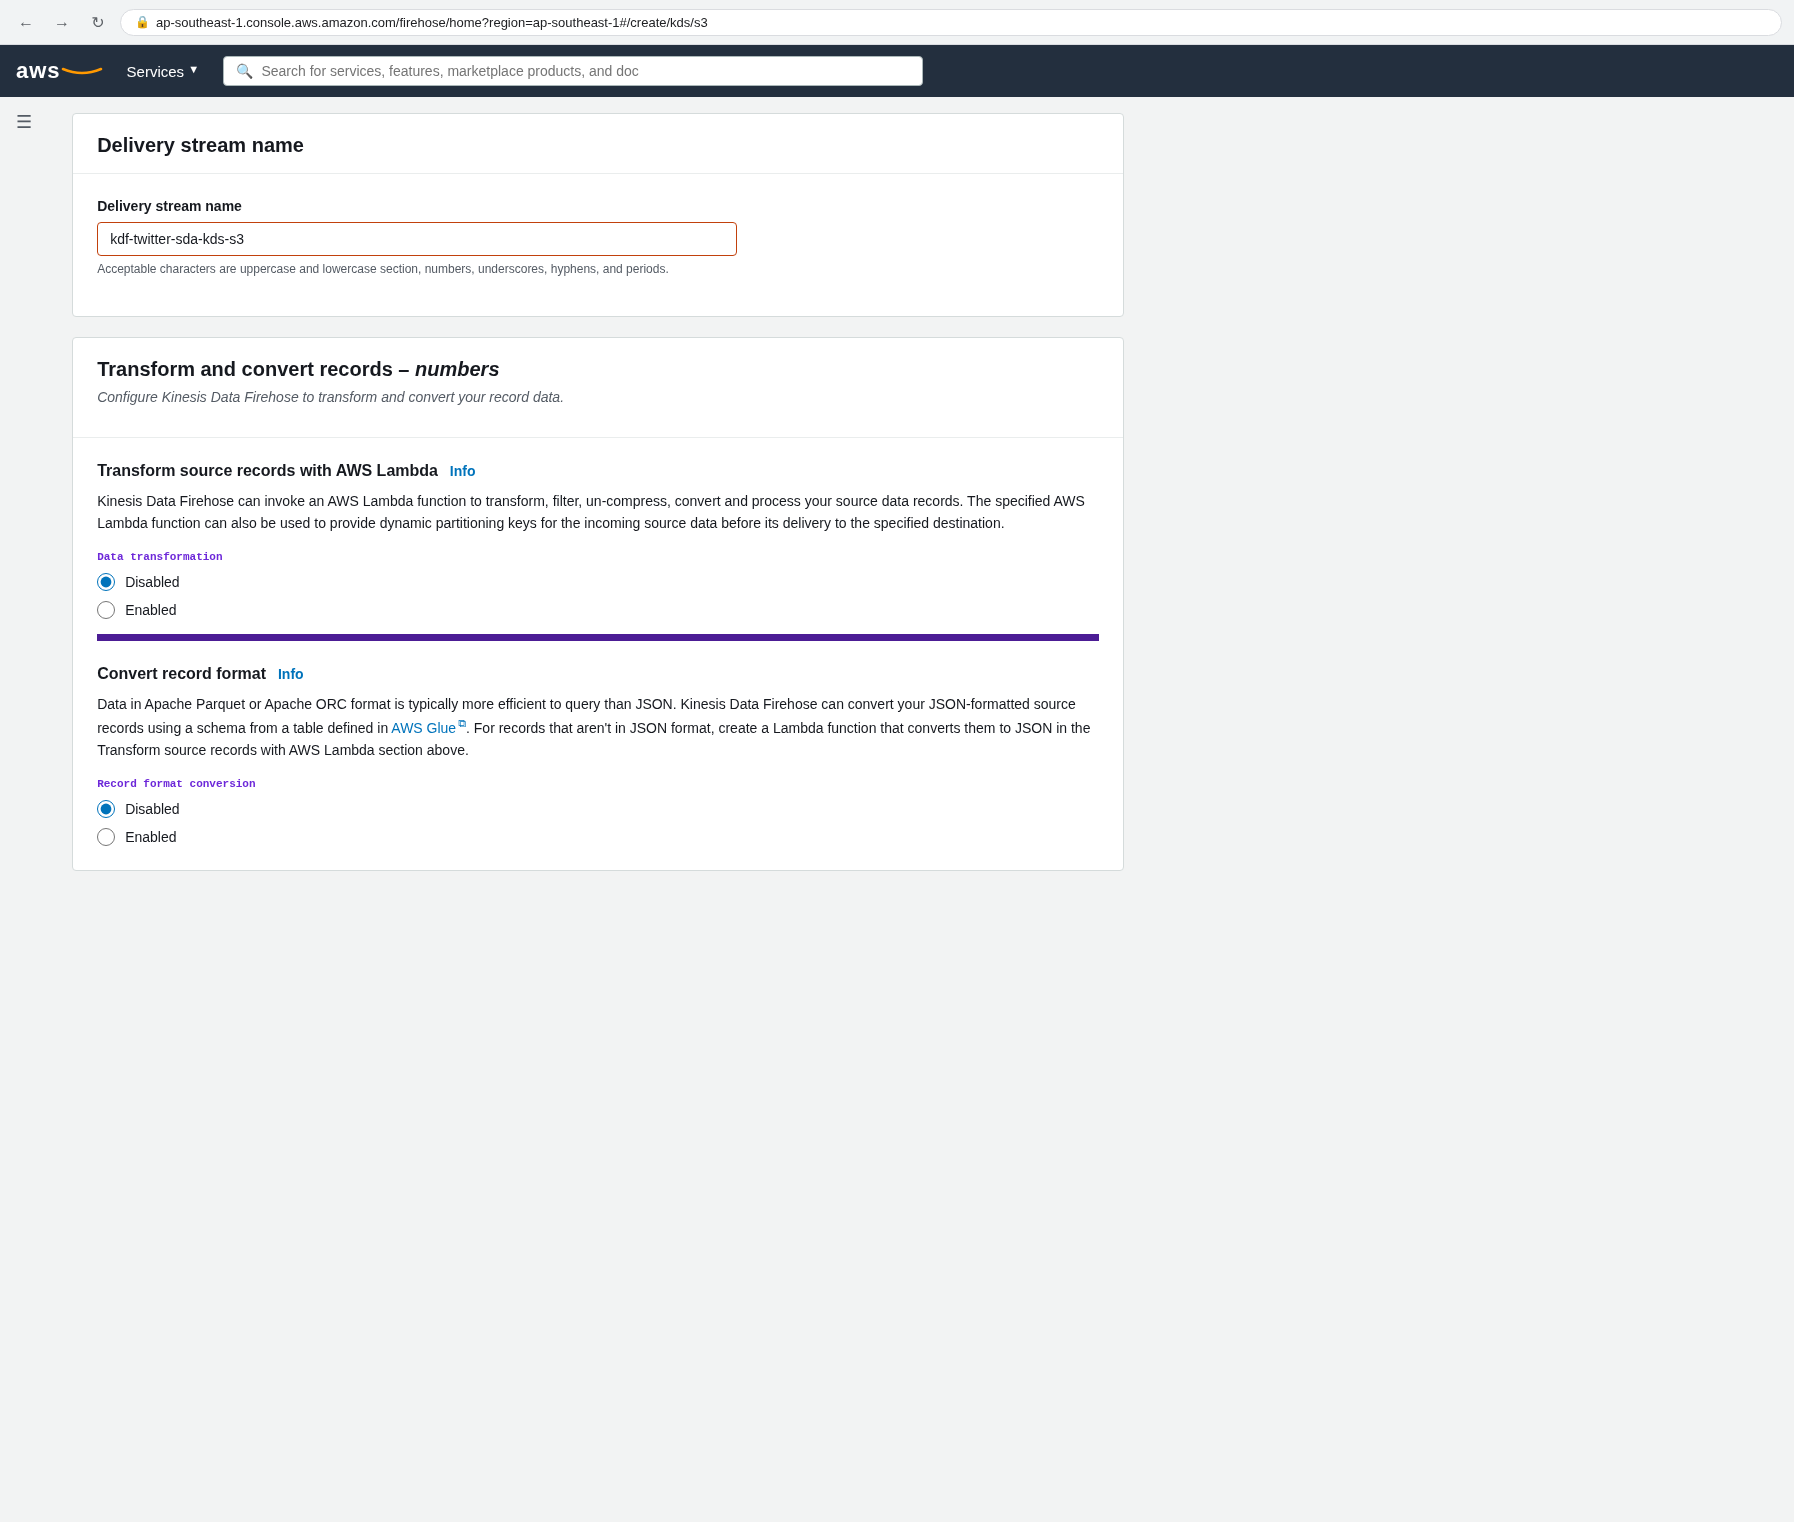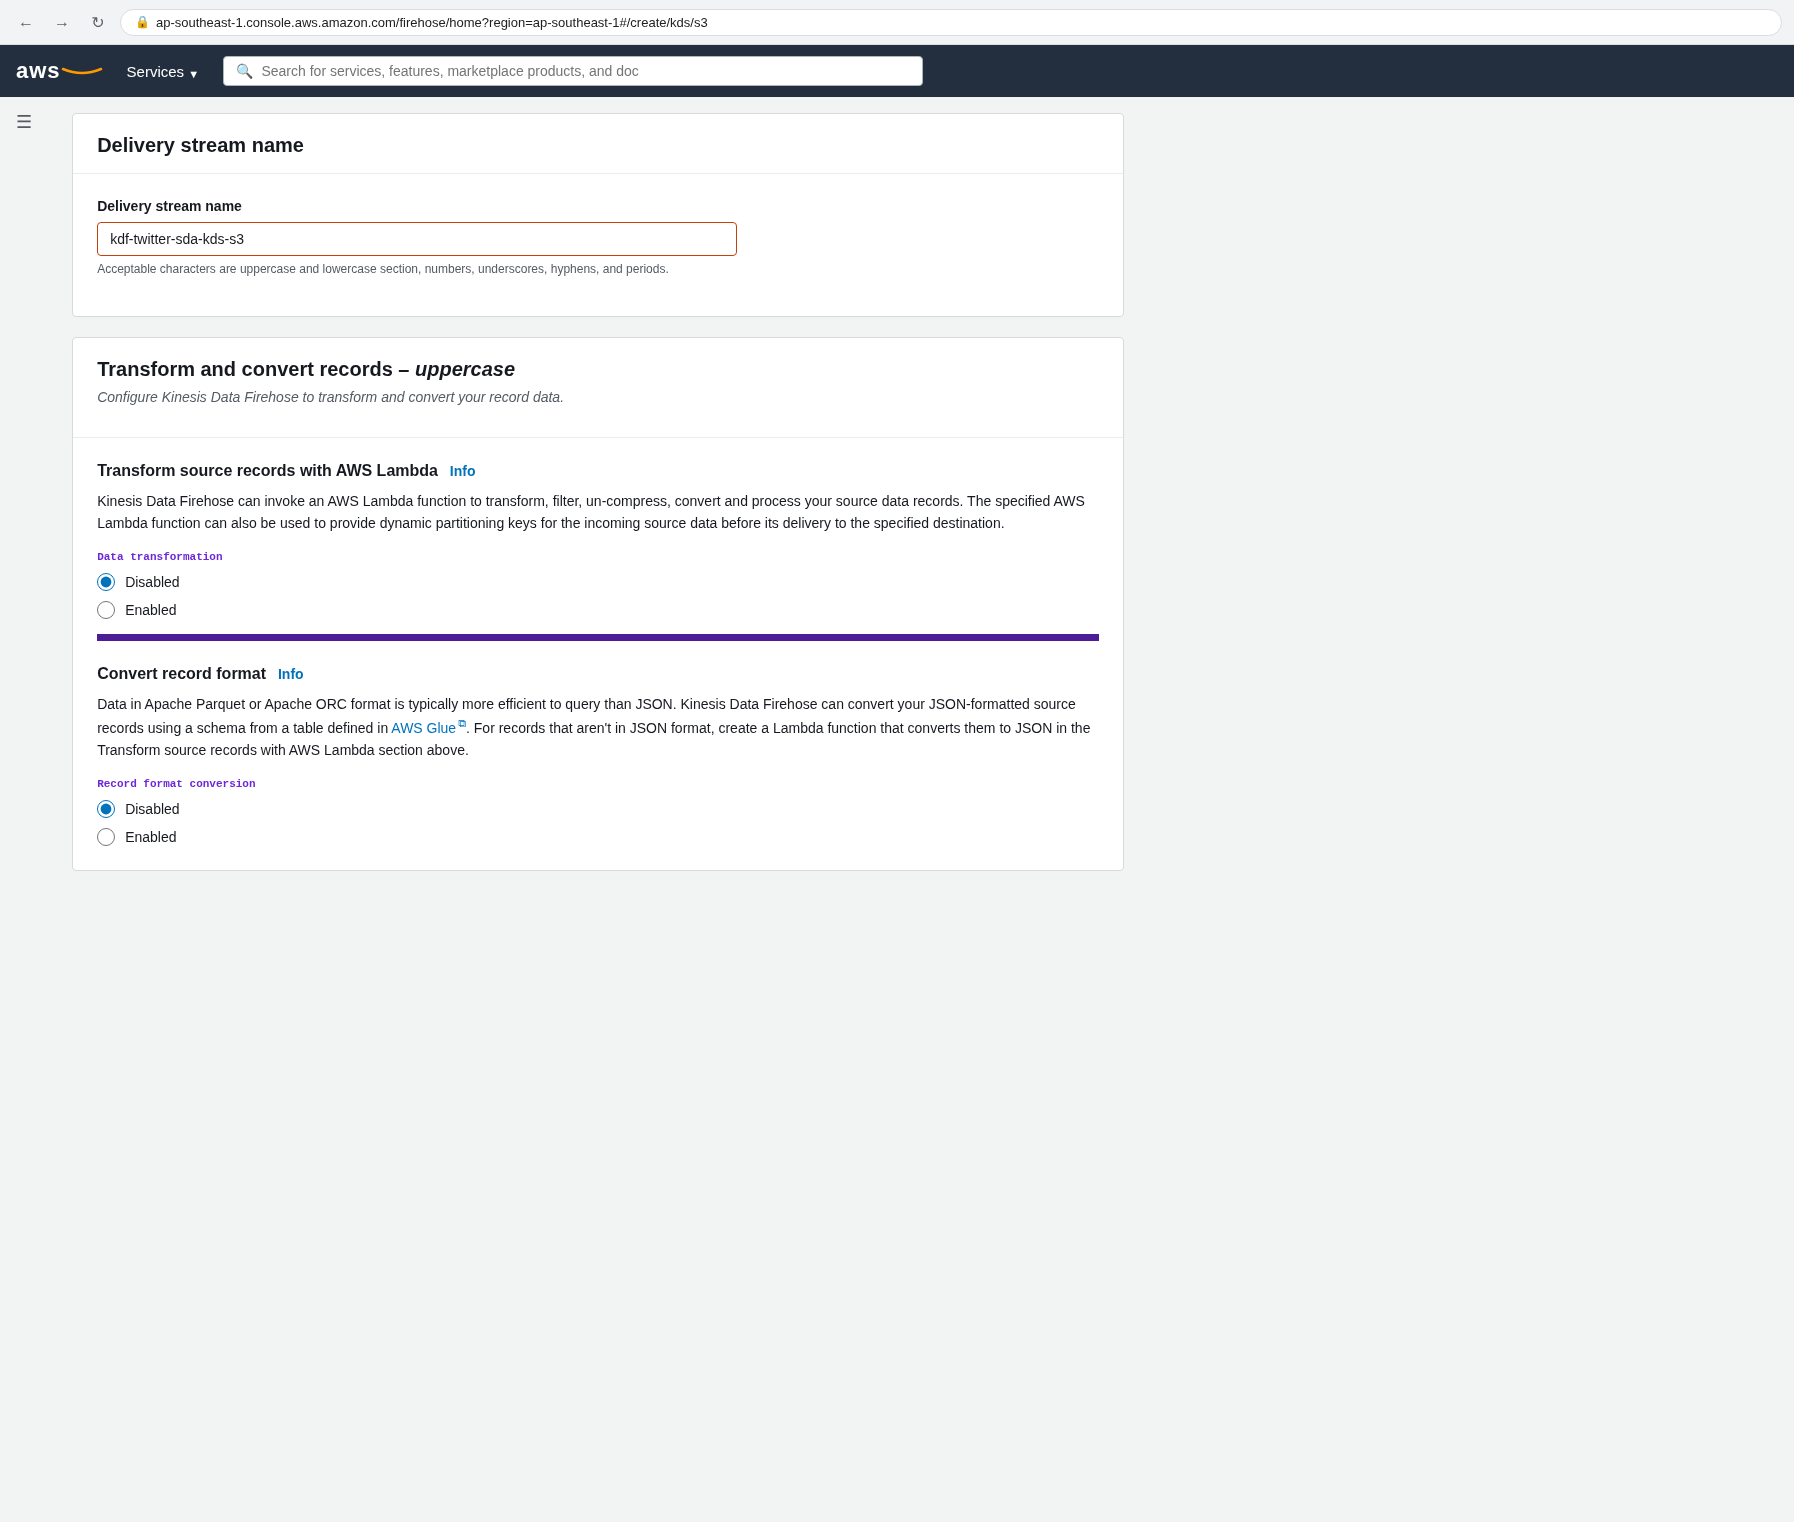--- a/index.html
+++ b/index.html
@@ -69,21 +69,21 @@
       width: 42px;
       height: 8px;
     }
     .services-btn {
       color: white;
       background: transparent;
       border: none;
       cursor: pointer;
       font-size: 15px;
       display: flex;
-      align-items: flex-end;
+      align-items: flex-start;
       gap: 4px;
       padding: 6px 8px;
     }
     .search-bar {
       flex: 1;
       background: white;
       border: 1px solid #aab7b8;
       border-radius: 4px;
       display: flex;
       align-items: center;
@@ -289,21 +289,21 @@
           <label class="form-label">Delivery stream name</label>
           <input type="text" class="form-input" value="kdf-twitter-sda-kds-s3" style="">
           <p class="form-hint">Acceptable characters are uppercase and lowercase section, numbers, underscores, hyphens, and periods.</p>
         </div>
       </div>
     </div>
 
     <div class="card">
       <div class="card-header">
         <h2 class="card-title">
-          <span>Transform and convert records</span><span> – </span><em>uppercase</em>
+          <span>Transform and convert records</span><span> – </span><em>numbers</em>
         </h2>
         <p class="section-subtext" style="margin-top:8px;">Configure Kinesis Data Firehose to transform and convert your record data.</p>
       </div>
 
       <div class="card-body">
 
         <div>
           <div style="margin-bottom:10px;">
             <span class="sub-section-title">Transform source records with AWS Lambda</span>
             <a href="#" class="info-link">Info</a>

